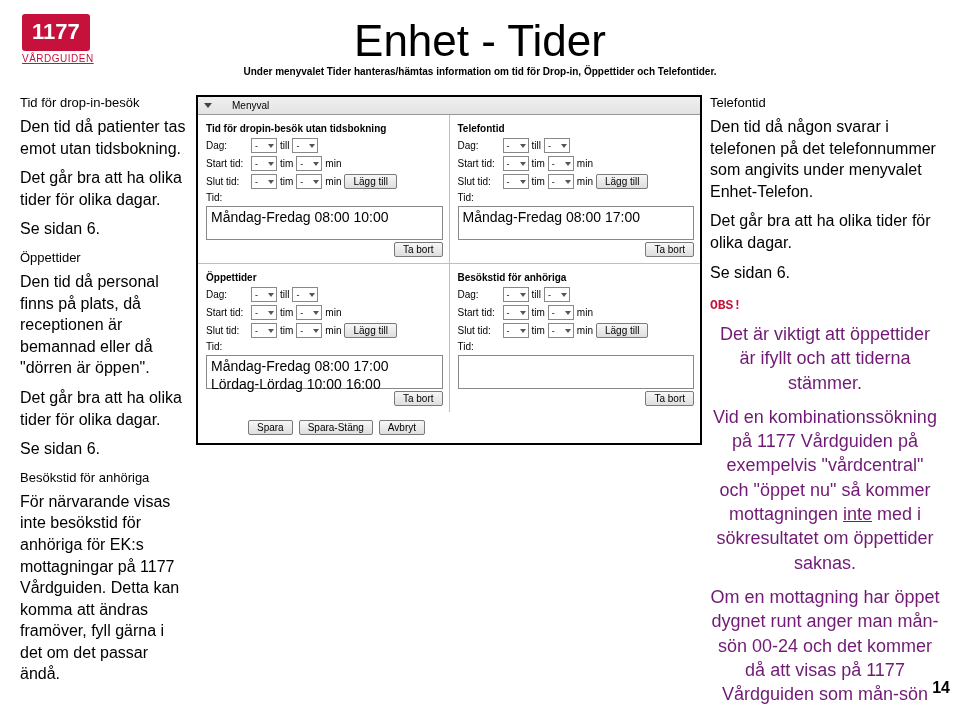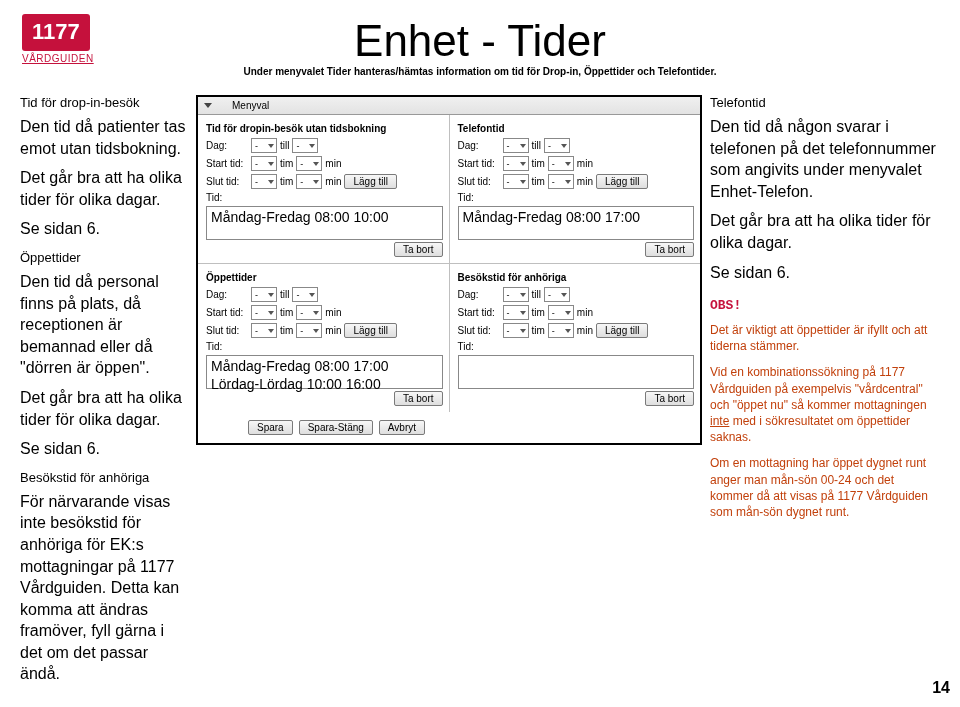--- a/index.html
+++ b/index.html
@@ -34,21 +34,21 @@
   .sel .tri { display:inline-block; width:0;height:0;border-left:3px solid transparent;border-right:3px solid transparent;border-top:4px solid #555; margin-left:2px;}
   .sel.txt { justify-content:space-between; padding-left:3px; color:#000;}
   .btn { background: linear-gradient(#f7f7f7,#dedede); border:1px solid #7a7a7a; border-radius:2px; font-size:10px; padding: 1px 8px;}
   .list { background:#fff; border:1px solid #888; height:34px; font-size:14px; padding:2px 4px; line-height:1.25; margin-top:3px; }
   .panel-foot { display:flex; justify-content:flex-end; padding:2px 0 4px 0;}
   hr.sep { border:none; border-top:1px solid #bfbfbf; margin:0; }
   .foot-btns { display:flex; gap:6px; padding: 8px 0 0 10px; margin-left: 40px; }
   
   .obs { color:#c5113c; font-size:13px; line-height:1.45; }
   .obs .h { font-weight:bold; margin: 14px 0 6px 0; font-family: Liberation Mono, monospace; }
-  .obs p { margin-bottom: 10px; color:#c2410c; font-size:12px;}
+  .obs p { margin-bottom: 10px; color:#701a75; font-size:18px;text-align:center;}
   .obs .u { text-decoration: underline; }
   
   .pagenum { position:absolute; bottom:10px; right:10px; font-size:16px;font-weight:bold; }
 </style>
 </head>
 <body>
 
 <div class="page">
 
   <div class="logo">

